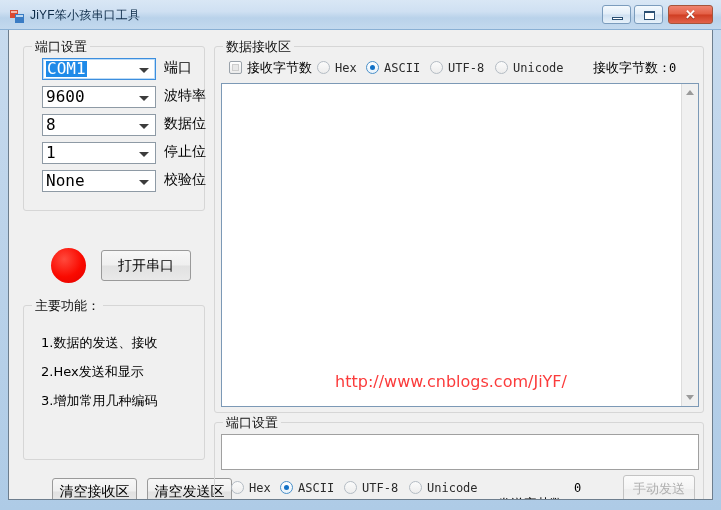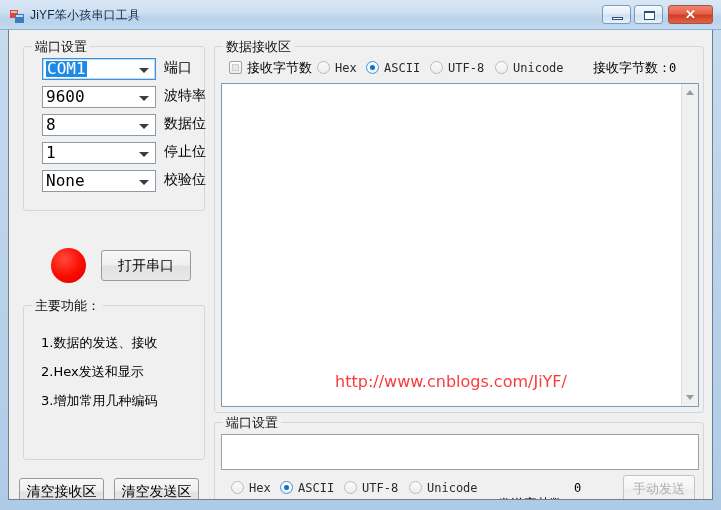--- a/index.html
+++ b/index.html
@@ -233,20 +233,21 @@
     position: absolute;
     box-sizing: border-box;
     border: 1px solid #9a9a9a;
     border-radius: 3px;
     background: linear-gradient(180deg, #f7f7f7 0%, #efefef 48%, #e1e1e1 52%, #e9e9e9 100%);
     font-size: 14px;
     color: #000;
     text-align: center;
     font-family: "DejaVu Sans", sans-serif;
     cursor: default;
+    margin-left: 33px;
   }
   #clear-recv-btn {
     left: 10px;
     top: 448px;
     width: 85px;
     height: 27px;
     line-height: 25px;
   }
   #clear-send-btn {
     left: 105px;

